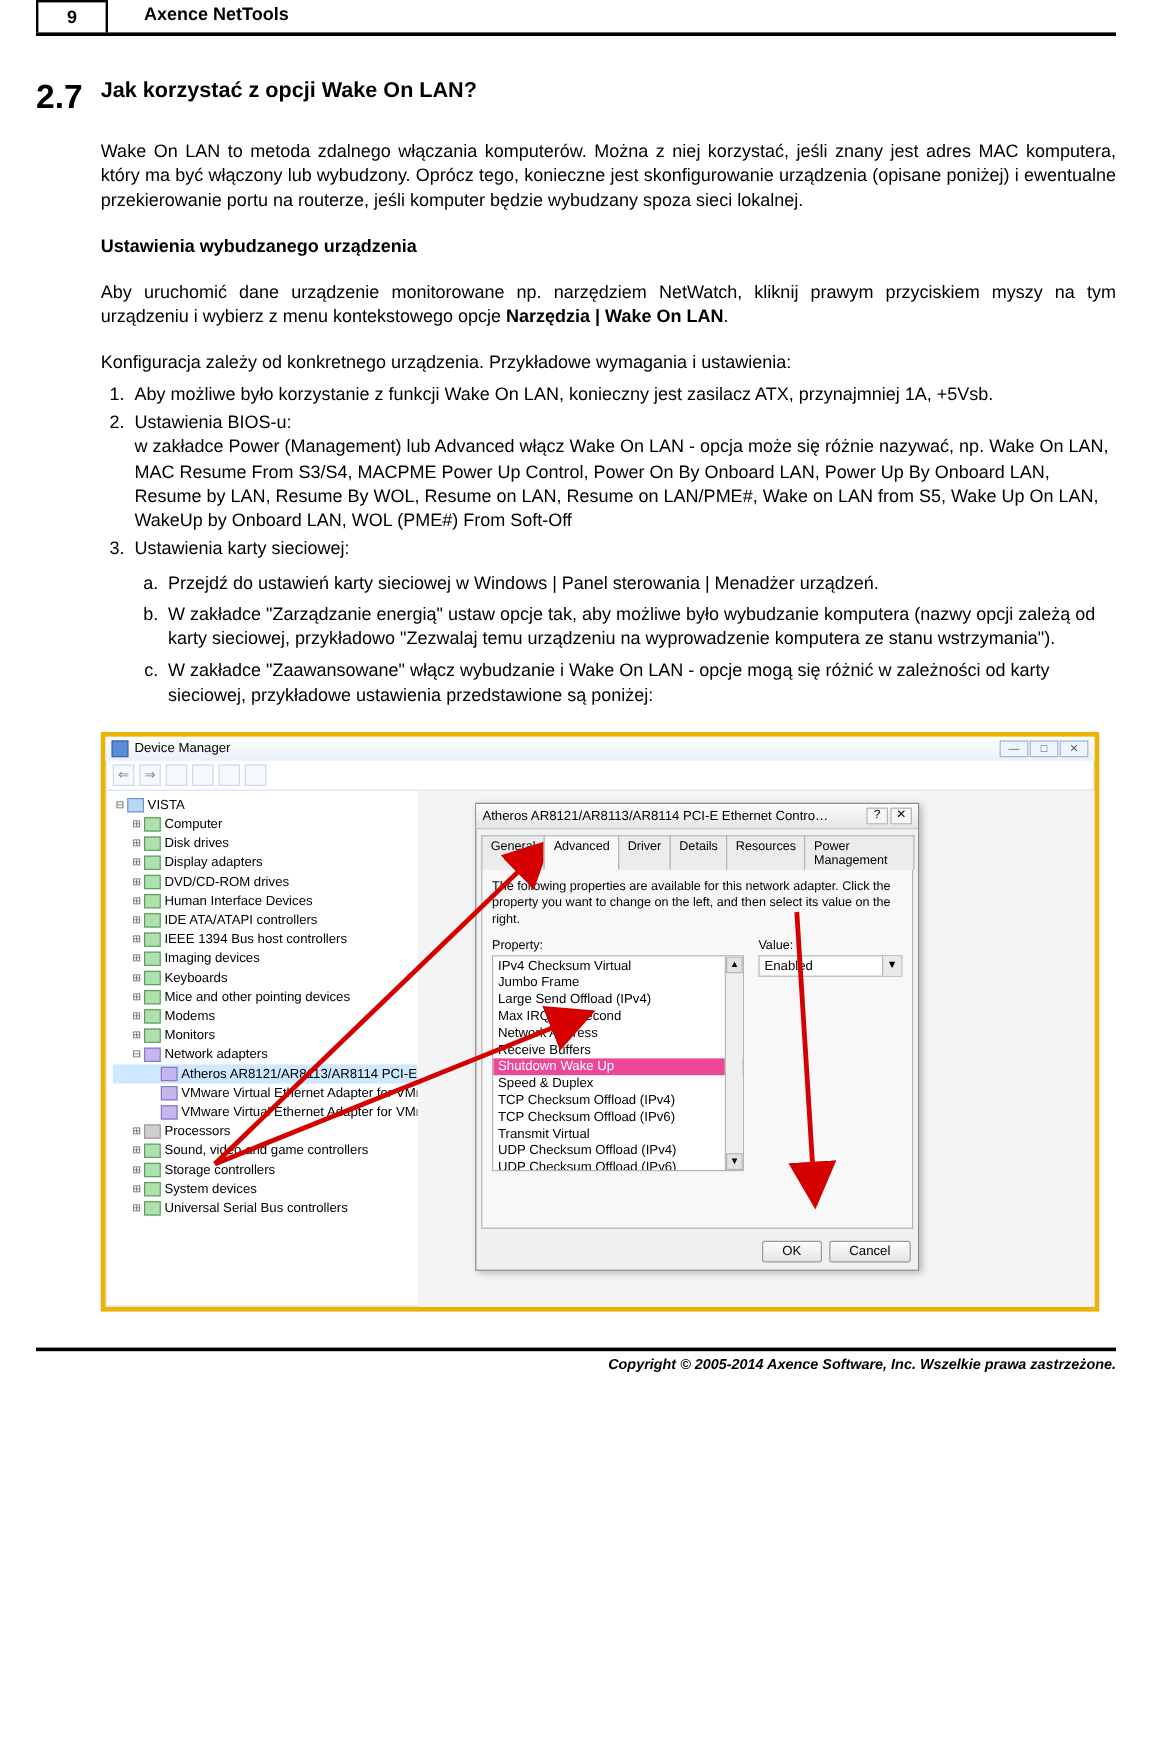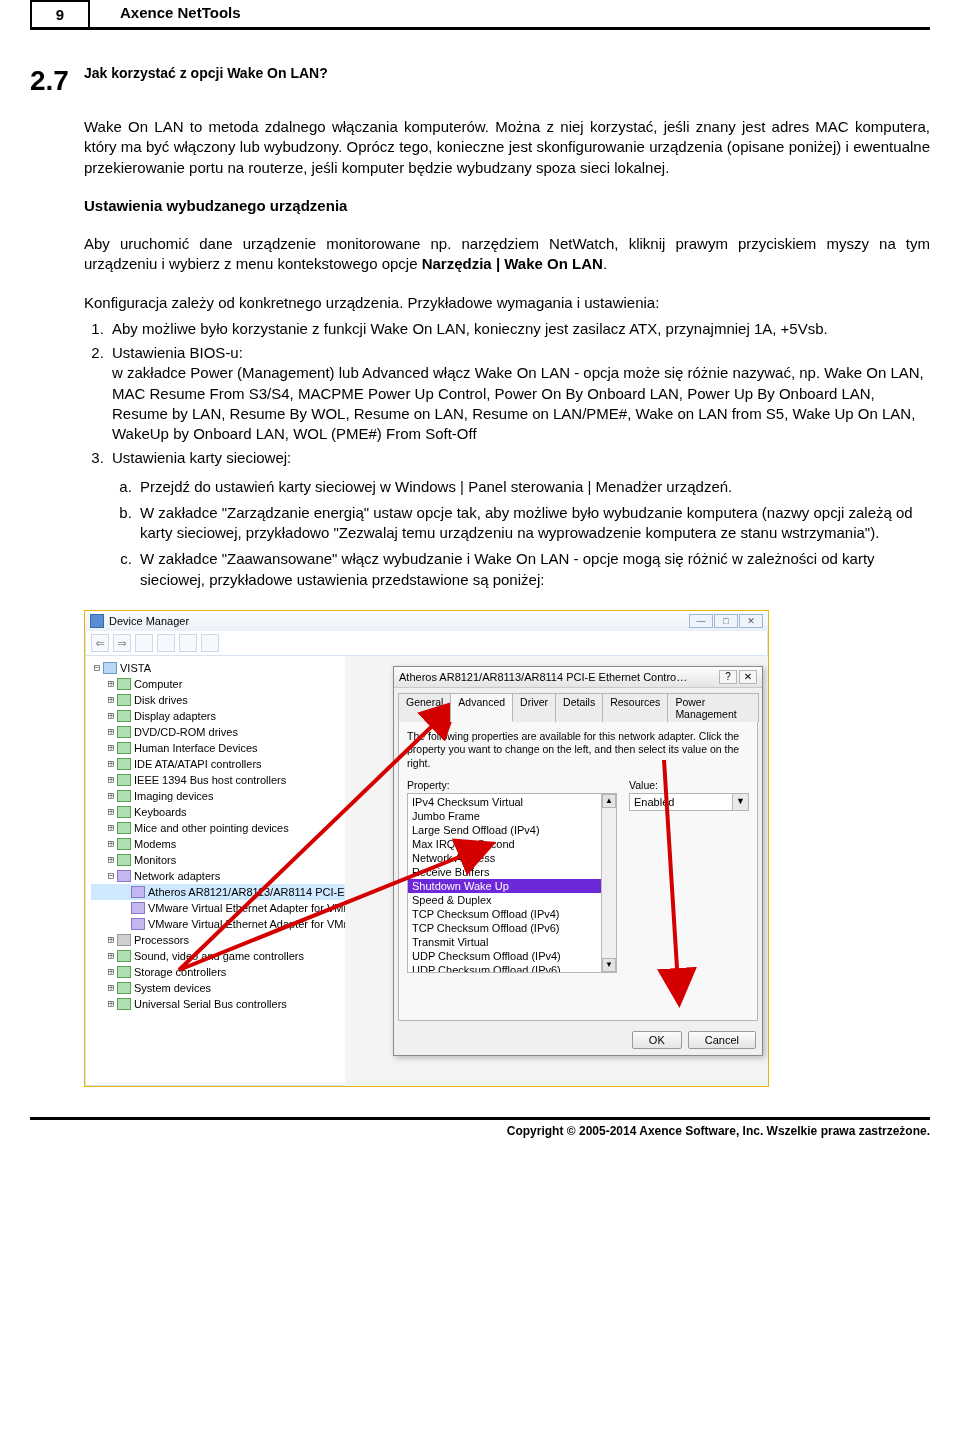--- a/index.html
+++ b/index.html
@@ -3,30 +3,30 @@
 <meta charset="utf-8">
 <style>
   * { box-sizing: border-box; margin: 0; padding: 0; }
   body { font-family: Arial, Helvetica, sans-serif; font-size: 15px; color: #000; background: #fff; width: 960px; margin: 0 auto; }
   .page { padding: 0 30px 20px 30px; }
   .header-bar { display: flex; align-items: stretch; border-bottom: 3px solid #000; margin-bottom: 35px; }
   .page-num-box { border: 2px solid #000; border-bottom: none; width: 60px; text-align: center; font-weight: bold; padding: 4px 0; font-size: 15px;}
   .header-title { font-weight: bold; padding: 4px 0 4px 30px; font-size: 15px;}
   .section-row { display: flex; margin-bottom: 20px; }
   .section-num { font-weight: bold; font-size: 28px; width: 54px; flex-shrink:0;}
-  .section-title { font-weight: bold; font-size: 14px; }
+  .section-title { font-weight: bold; font-size: 18px; }
   .content { margin-left: 54px; }
   .para { margin-bottom: 18px; line-height: 1.35; text-align: justify;}
   .subheading { font-weight: bold; margin-bottom: 18px; }
   ol.top { list-style: decimal; padding-left: 24px; }
   ol.top > li { margin-bottom: 4px; line-height: 1.35; padding-left: 4px;}
   ol.alpha { list-style: lower-alpha; padding-left: 24px; margin-top:8px;}
   ol.alpha > li { margin-bottom: 6px; line-height:1.35; padding-left:4px;}
   .figure-wrap { margin: 20px 0 10px 54px; position: relative; }
-  .dm-window { width: 685px; border: 1px solid #eab308; background: #fff; font-family: "Segoe UI", Tahoma, sans-serif; font-size: 11px; color: #000; box-shadow: 0 0 0 1px #d6e3f5 inset;}
+  .dm-window { width: 832px; border: 4px solid #eab308; background: #fff; font-family: "Segoe UI", Tahoma, sans-serif; font-size: 11px; color: #000; box-shadow: 0 0 0 1px #d6e3f5 inset;}
   .dm-titlebar { display:flex; align-items:center; justify-content:space-between; padding:3px 5px; background:linear-gradient(#fdfefe,#e9f0f8);}
   .dm-title-left{display:flex;align-items:center;gap:5px;}
   .dm-title-icon{width:14px;height:14px;background:#5b8dd6;border:1px solid #3c6aa8;}
   .dm-ctrl{display:flex;gap:1px;}
   .dm-btn{width:24px;height:14px;border:1px solid #9fb8d8;background:#eef4fb;font-size:9px;text-align:center;line-height:12px;color:#556;}
   .dm-menubar{padding:3px 8px;border-bottom:1px solid #d6e3f5;}
   .dm-menubar span{margin-right:14px;}
   .dm-toolbar{padding:3px 6px;border-bottom:1px solid #d6e3f5;display:flex;gap:4px;}
   .dm-tool{width:18px;height:18px;border:1px solid #cdd9eb;background:#f5f8fc;}
   .dm-tool.arrow-l::before{content:"⇐";display:block;text-align:center;line-height:16px;color:#888;}
@@ -54,30 +54,30 @@
   .tab.active{background:#f8f8f8;z-index:2;border-bottom:1px solid #f8f8f8;}
   .tab-panel{border:1px solid #b5b5b5;margin:0 4px 4px 4px;padding:8px;background:#f8f8f8;min-height:300px;}
   .desc{font-size:10.5px;margin-bottom:8px;line-height:1.3;}
   .prop-cols{display:flex;gap:12px;}
   .prop-left{flex:1;}
   .prop-right-col{width:120px;}
   .lbl{font-size:10.5px;margin-bottom:2px;}
   .prop-list{border:1px solid #b5b5b5;background:#fff;height:180px;overflow:hidden;font-size:11px;position:relative;}
   .prop-list-inner{padding:1px 0;}
   .prop-item{padding:0 4px;height:14px;line-height:14px;white-space:nowrap;overflow:hidden;}
-  .prop-item.selected{background:#6d28d9;color:#fff;}
+  .prop-item.selected{background:#ec4899;color:#fff;}
   .scroll-track{position:absolute;right:0;top:0;bottom:0;width:15px;background:#efefef;border-left:1px solid #bbb;}
   .scroll-btn{height:14px;background:#e3e3e3;border:1px solid #b5b5b5;font-size:8px;text-align:center;line-height:12px;}
   .value-select{display:flex;border:1px solid #b5b5b5;background:#fff;height:18px;}
   .value-select span:first-child{flex:1;padding:2px 4px;}
   .value-select .dd{width:16px;border-left:1px solid #b5b5b5;text-align:center;line-height:14px;background:#eaeaea;font-size:9px;}
   .dlg-btns{display:flex;justify-content:flex-end;gap:6px;padding:6px;}
   .dlg-btn{border:1px solid #9a9a9a;background:linear-gradient(#fdfdfd,#e4e4e4);padding:2px 16px;font-size:11px;border-radius:2px;}
   .arrow-svg{position:absolute;left:0;top:0;pointer-events:none;}
-  .footer{border-top:3px solid #000;margin-top:30px;padding-top:4px;text-align:right;font-weight:bold;font-size:12px;}
+  .footer{border-top:3px solid #000;margin-top:30px;padding-top:4px;text-align:right;font-style:italic;font-weight:bold;font-size:12px;}
 </style>
 </head>
 <body>
 
 <div class="page">
   <div class="header-bar">
     <div class="page-num-box">9</div>
     <div class="header-title">Axence NetTools</div>
   </div>
 

